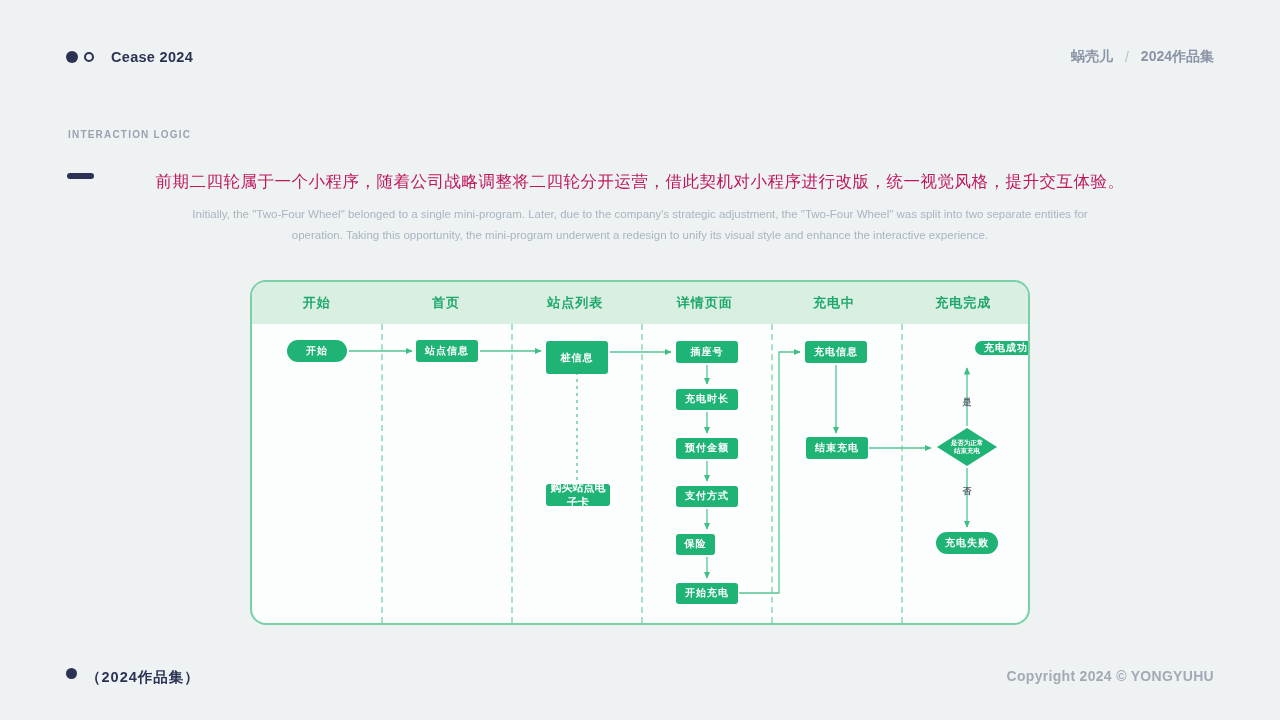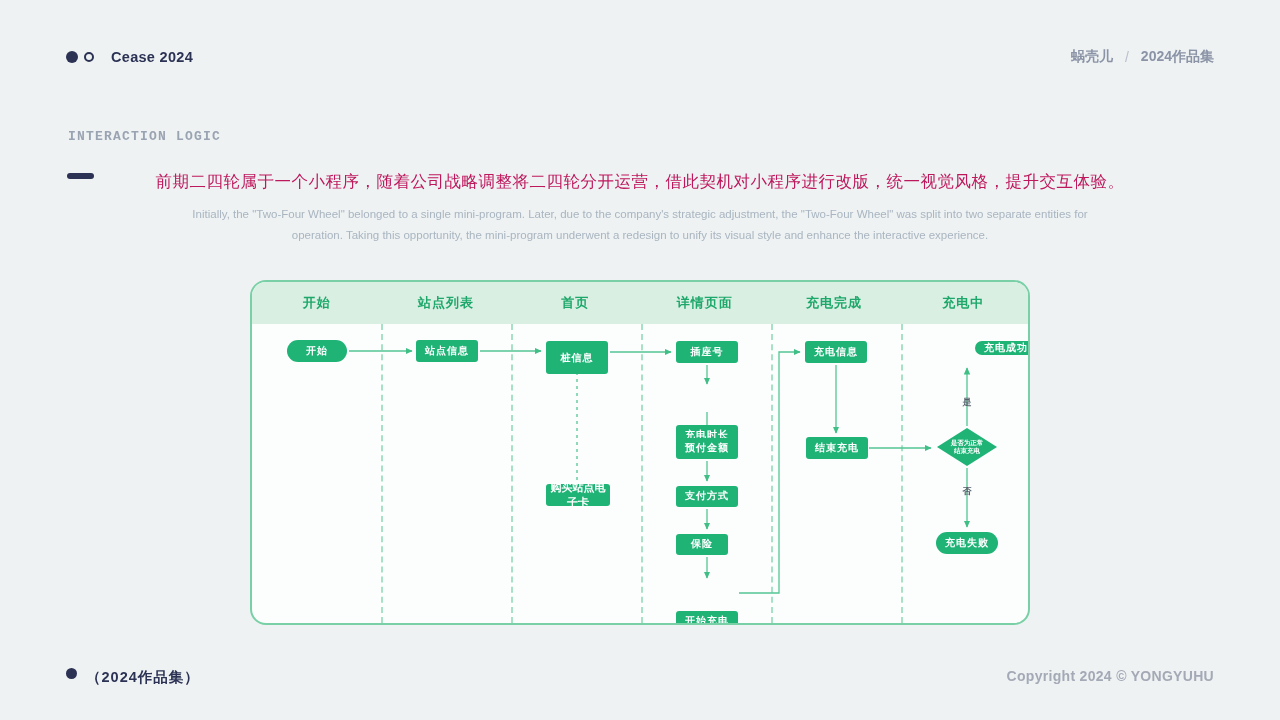--- a/index.html
+++ b/index.html
@@ -10,21 +10,21 @@
   
   .brand { position:absolute; left:66px; top:49px; display:flex; align-items:center;justify-content:flex-end; }
   .dot-filled { width:12px; height:12px; border-radius:50%; background:#2b3254; }
   .dot-hollow { width:10px; height:10px; border-radius:50%; border:2px solid #2b3254; margin-left:6px; background:transparent; }
   .brand-label { margin-left:17px; font-size:14.5px; font-weight:800; color:#2b3254; letter-spacing:.3px; }
   .top-right { position:absolute; right:66px; top:48px; font-size:14px; font-weight:700; color:#8b94a6; display:flex; align-items:center; gap:12px; }
   .top-right .sep { color:#b9c0cc; font-weight:400; }
 
   
   .page-title { position:absolute; left:67px; top:84px; font-size:33px; font-weight:900; color:#3e4769; letter-spacing:2px; }
-  .page-subtitle { position:absolute; left:68px; top:129px; font-size:13px; font-weight:700; color:#9aa3b2; letter-spacing:1.2px;font-family:Liberation Mono, monospace; }
+  .page-subtitle { position:absolute; left:68px; top:129px; font-size:10px; font-weight:700; color:#9aa3b2; letter-spacing:1.2px; }
   .intro-dash { position:absolute; left:67px; top:173px; width:27px; height:6px; border-radius:3px; background:#2b3254; }
 
   
   .desc { position:absolute; left:90px; right:90px; top:171px; text-align:center; }
   .desc-zh { font-size:16.5px; font-weight:400; color:#be185d; letter-spacing:.5px; }
   .desc-en { margin-top:11px; font-size:11.5px; color:#a9b5c0; line-height:21px; font-weight:400; }
 
   
   .flow-card { position:absolute; left:250px; top:280px; width:780px; height:345px;
                background:#fcfefd; border:2px solid #79d0a6; border-radius:16px; overflow:hidden; }
@@ -76,25 +76,25 @@
     <div class="desc-zh">前期二四轮属于一个小程序，随着公司战略调整将二四轮分开运营，借此契机对小程序进行改版，统一视觉风格，提升交互体验。</div>
     <div class="desc-en">
       <div>Initially, the "Two-Four Wheel" belonged to a single mini-program. Later, due to the company's strategic adjustment, the "Two-Four Wheel" was split into two separate entities for</div>
       <div>operation. Taking this opportunity, the mini-program underwent a redesign to unify its visual style and enhance the interactive experience.</div>
     </div>
   </div>
 
   <div class="flow-card">
     <div class="flow-header">
       <div class="col">开始</div>
+      <div class="col">首页</div>
       <div class="col">站点列表</div>
-      <div class="col">首页</div>
       <div class="col">详情页面</div>
+      <div class="col">充电中</div>
       <div class="col">充电完成</div>
-      <div class="col">充电中</div>
     </div>
 
     <div class="col-sep" style="left:129px"></div>
     <div class="col-sep" style="left:259px"></div>
     <div class="col-sep" style="left:389px"></div>
     <div class="col-sep" style="left:519px"></div>
     <div class="col-sep" style="left:649px"></div>
 
     <svg class="edges" viewBox="0 0 780 345">
       <defs>
@@ -119,25 +119,25 @@
         <path d="M715,186 V245" marker-end="url(#ah)"></path>
       </g>
     </svg>
 
     <div id="nodes-layer">
         <div class="flow-node pill" style="left: 35px; top: 58px; width: 60px; height: 22px;">开始</div>
         <div class="flow-node rect" style="left: 164px; top: 58px; width: 62px; height: 22px;">站点信息</div>
         <div class="flow-node rect" style="left: 294px; top: 59px; width: 62px; height: 33px;">桩信息</div>
         <div class="flow-node rect small" style="left: 294px; top: 202px; width: 64px; height: 22px;">购买站点电子卡</div>
         <div class="flow-node rect" style="left: 424px; top: 59px; width: 62px; height: 22px;">插座号</div>
-        <div class="flow-node rect" style="left: 424px; top: 106.5px; width: 62px; height: 21px; margin-top: 36px;">充电时长</div>
+        <div class="flow-node rect" style="left: 424px; top: 106.5px; width: 62px; height: 21px;">充电时长</div>
         <div class="flow-node rect" style="left: 424px; top: 155.5px; width: 62px; height: 21px;">预付金额</div>
         <div class="flow-node rect" style="left: 424px; top: 203.5px; width: 62px; height: 21px;">支付方式</div>
-        <div class="flow-node rect" style="left: 424px; top: 251.5px; width: 52px; height: 21px;">保险</div>
-        <div class="flow-node rect" style="left: 424px; top: 300.5px; width: 62px; height: 21px; margin-top: 28px;">开始充电</div>
+        <div class="flow-node rect" style="left: 424px; top: 251.5px; width: 39px; height: 21px;">保险</div>
+        <div class="flow-node rect" style="left: 424px; top: 300.5px; width: 62px; height: 21px;">开始充电</div>
         <div class="flow-node rect" style="left: 553px; top: 59px; width: 62px; height: 22px;">充电信息</div>
         <div class="flow-node rect" style="left: 554px; top: 155px; width: 62px; height: 22px;">结束充电</div>
         <div class="flow-node pill" style="left: 684px; top: 59px; width: 62px; height: 14px; margin-left: 39px;">充电成功</div>
         <div class="flow-node diamond" style="left: 685px; top: 146px; width: 60px; height: 38px;">
           <span class="diamond-shape"></span>
           <span class="diamond-label">是否为正常
 结束充电</span>
         </div>
         <div class="flow-node pill" style="left: 684px; top: 250px; width: 62px; height: 22px;">充电失败</div>
       </div>

